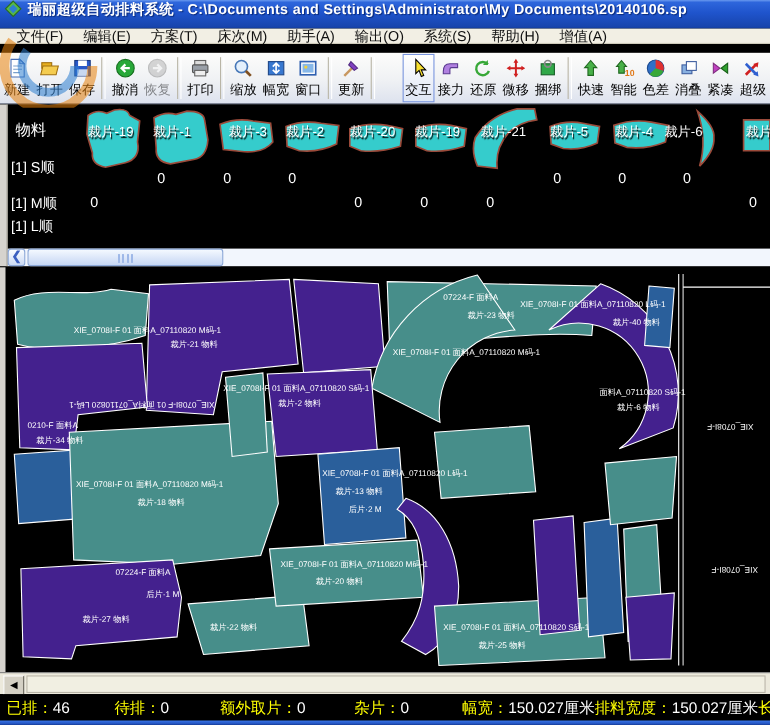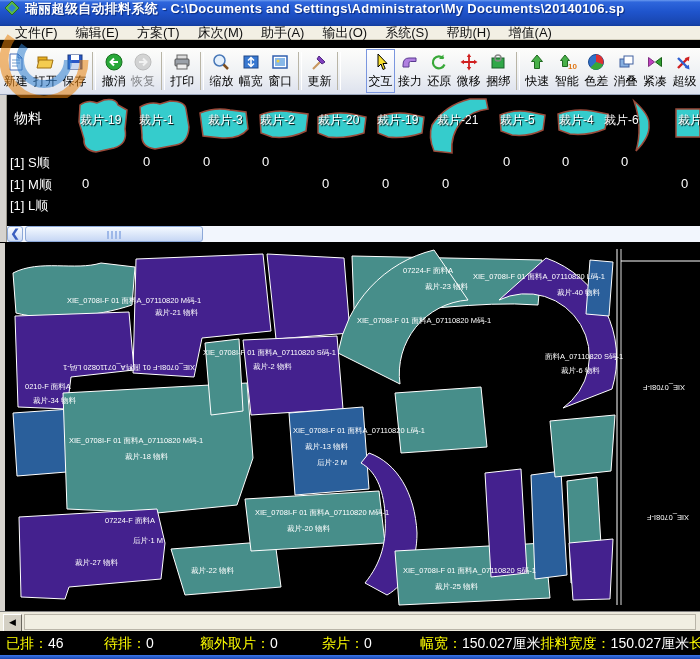--- a/index.html
+++ b/index.html
@@ -297,21 +297,21 @@
     <span class="piece-label" style="left:260px">裁片-2</span>
     <span class="piece-label" style="left:318px">裁片-20</span>
     <span class="piece-label" style="left:377px">裁片-19</span>
     <span class="piece-label" style="left:437px">裁片-21</span>
     <span class="piece-label" style="left:500px">裁片-5</span>
     <span class="piece-label" style="left:559px">裁片-4</span>
     <span class="piece-label" style="left:604px">裁片-6</span>
     <span class="piece-label" style="left:678px">裁片</span>
 
     <div>
-      <span class="prow-label" style="top:59px">[1] S顺</span>
+      <span class="prow-label" style="top:48px">[1] S顺</span>
       <span class="pcell" style="left:82px;top:59px"></span>
       <span class="pcell" style="left:143px;top:59px">0</span>
       <span class="pcell" style="left:203px;top:59px">0</span>
       <span class="pcell" style="left:262px;top:59px">0</span>
       <span class="pcell" style="left:322px;top:59px"></span>
       <span class="pcell" style="left:382px;top:59px"></span>
       <span class="pcell" style="left:442px;top:59px"></span>
       <span class="pcell" style="left:503px;top:59px">0</span>
       <span class="pcell" style="left:562px;top:59px">0</span>
       <span class="pcell" style="left:621px;top:59px">0</span>

